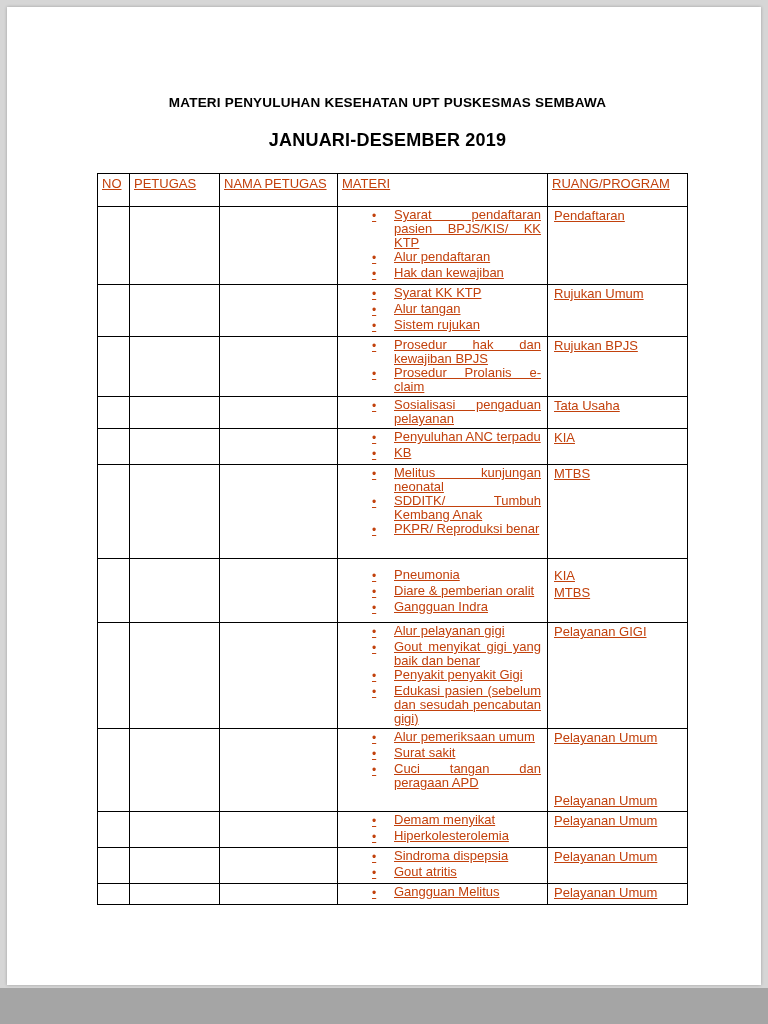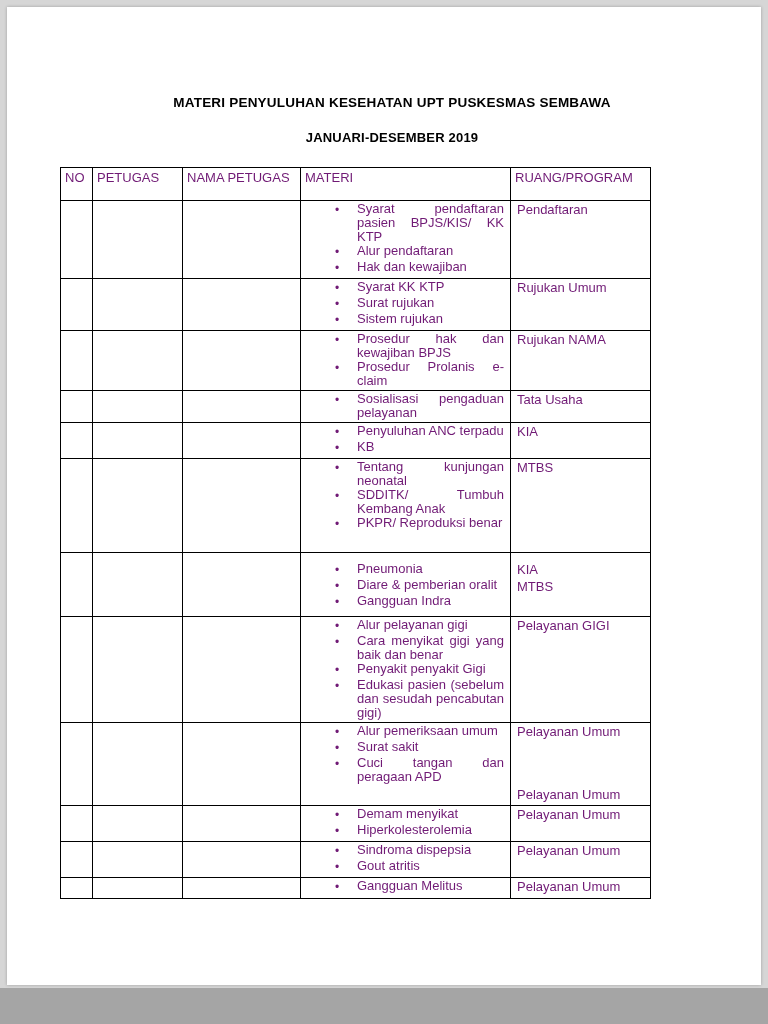--- a/index.html
+++ b/index.html
@@ -19,45 +19,46 @@
     position:absolute;left:0;bottom:0;width:100%;height:36px;
     background:#a5a5a5;
   }
   .page{
     position:absolute;left:7px;top:7px;
     width:754px;height:978px;
     background:#ffffff;
     box-shadow:0 0 3px rgba(0,0,0,.25);
   }
   .page-inner{
-    padding:88px 0 0 16px;
+    padding:88px 0 0 7px;
   }
   .doc-title{
     text-align:center;
     font-size:13.5px;
     font-weight:bold;
     color:#000;
     margin:0 0 0 0;
     letter-spacing:.2px;
   }
   .doc-subtitle{
     text-align:center;
-    font-size:13px;
+    font-size:18px;
     font-weight:bold;
     color:#000;
     margin:20px 0 0 0;
     letter-spacing:.2px;
   }
   table.materi-table{
     border-collapse:collapse;
-    margin:22px 0 0 37px;
+    margin:22px 0 0 83px;
     table-layout:fixed;
     width:590px;
     font-size:13px;
-    color:#701a75;
+    color:#c2410c;
+    text-decoration:underline;
   }
   .materi-table col.c-no{width:32px;}
   .materi-table col.c-tanggal{width:90px;}
   .materi-table col.c-nama{width:118px;}
   .materi-table col.c-materi{width:210px;}
   .materi-table col.c-ruang{width:140px;}
   .materi-table th, .materi-table td{
     border:1px solid #000;
     vertical-align:top;
     padding:2px 4px;
@@ -148,21 +149,21 @@
               <td class="cell empty-cell"></td>
               <td class="cell empty-cell"></td>
               <td class="cell empty-cell"></td>
               <td class="cell materi-cell">
                 <div class="bullet">
                   <span class="dot">•</span>
                   <div class="btext">Syarat KK KTP</div>
                 </div>
                 <div class="bullet">
                   <span class="dot">•</span>
-                  <div class="btext">Surat rujukan</div>
+                  <div class="btext">Alur tangan</div>
                 </div>
                 <div class="bullet">
                   <span class="dot">•</span>
                   <div class="btext">Sistem rujukan</div>
                 </div>
               </td>
               <td class="cell ruang-cell">
                 <div class="ruang-line">Rujukan Umum</div>
               </td>
             </tr>
@@ -174,21 +175,21 @@
                 <div class="bullet">
                   <span class="dot">•</span>
                   <div class="btext">Prosedur hak dan kewajiban BPJS</div>
                 </div>
                 <div class="bullet">
                   <span class="dot">•</span>
                   <div class="btext">Prosedur Prolanis e-claim</div>
                 </div>
               </td>
               <td class="cell ruang-cell">
-                <div class="ruang-line">Rujukan NAMA</div>
+                <div class="ruang-line">Rujukan BPJS</div>
               </td>
             </tr>
             <tr class="row row-4">
               <td class="cell empty-cell"></td>
               <td class="cell empty-cell"></td>
               <td class="cell empty-cell"></td>
               <td class="cell materi-cell">
                 <div class="bullet">
                   <span class="dot">•</span>
                   <div class="btext">Sosialisasi pengaduan pelayanan</div>
@@ -216,21 +217,21 @@
                 <div class="ruang-line">KIA</div>
               </td>
             </tr>
             <tr class="row row-6">
               <td class="cell empty-cell"></td>
               <td class="cell empty-cell"></td>
               <td class="cell empty-cell"></td>
               <td class="cell materi-cell">
                 <div class="bullet">
                   <span class="dot">•</span>
-                  <div class="btext">Tentang kunjungan neonatal</div>
+                  <div class="btext">Melitus kunjungan neonatal</div>
                 </div>
                 <div class="bullet">
                   <span class="dot">•</span>
                   <div class="btext">SDDITK/ Tumbuh Kembang Anak</div>
                 </div>
                 <div class="bullet">
                   <span class="dot">•</span>
                   <div class="btext">PKPR/ Reproduksi benar</div>
                 </div>
               </td>
@@ -265,21 +266,21 @@
               <td class="cell empty-cell"></td>
               <td class="cell empty-cell"></td>
               <td class="cell empty-cell"></td>
               <td class="cell materi-cell">
                 <div class="bullet">
                   <span class="dot">•</span>
                   <div class="btext">Alur pelayanan gigi</div>
                 </div>
                 <div class="bullet">
                   <span class="dot">•</span>
-                  <div class="btext">Cara menyikat gigi yang baik dan benar</div>
+                  <div class="btext">Gout menyikat gigi yang baik dan benar</div>
                 </div>
                 <div class="bullet">
                   <span class="dot">•</span>
                   <div class="btext">Penyakit penyakit Gigi</div>
                 </div>
                 <div class="bullet">
                   <span class="dot">•</span>
                   <div class="btext">Edukasi pasien (sebelum dan sesudah pencabutan gigi)</div>
                 </div>
               </td>

